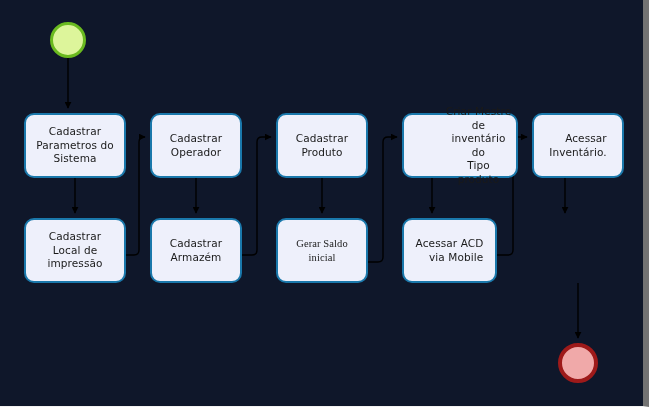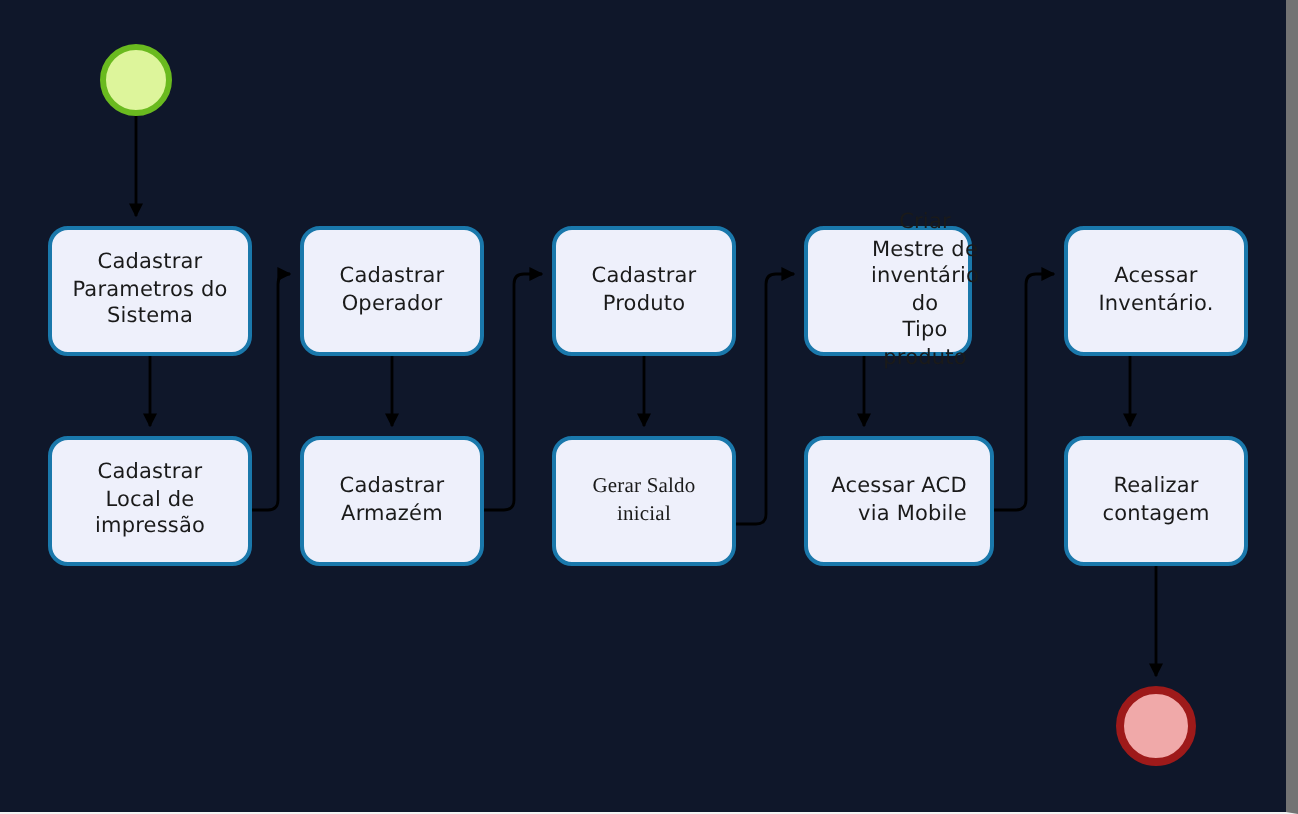--- a/index.html
+++ b/index.html
@@ -112,28 +112,26 @@
 
   <div class="node-task" style="left:150px; top:218px; width:92px; height:65px;">Cadastrar
 Armazém</div>
 
   <div class="node-task" style="left:276px; top:113px; width:92px; height:65px;">Cadastrar
 Produto</div>
 
   <div class="node-task" style="left:276px; top:218px; width:92px; height:65px;font-family:Liberation Serif, serif;">Gerar Saldo
 inicial</div>
 
-  <div class="node-task" style="left:402px; top:113px; width:84px; height:65px;padding-left:41px;">Criar Mestre de
+  <div class="node-task" style="left:402px; top:113px; width:116px; height:65px;padding-left:41px;">Criar Mestre de
 inventário  do
 Tipo produto</div>
 
   <div class="node-task" style="left:402px; top:218px; width:95px; height:65px;text-align:right;">Acessar ACD
 via Mobile</div>
 
-  <div class="node-task" style="left:532px; top:113px; width:92px; height:65px;">Acessar
+  <div class="node-task" style="left:532px; top:113px; width:92px; height:65px;text-align:right;">Acessar
 Inventário.</div>
 
-  <div class="node-task" style="left:532px; top:218px; width:92px; height:65px;">Realizar
-contagem</div>
 
   <div class="node-event node-end" style="left:558px; top:343px; width:40px; height:40px;"></div>
 
 </div>
 
 </body></html>

